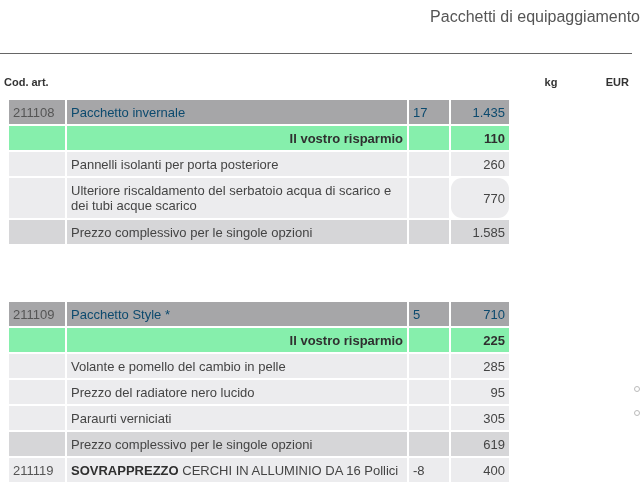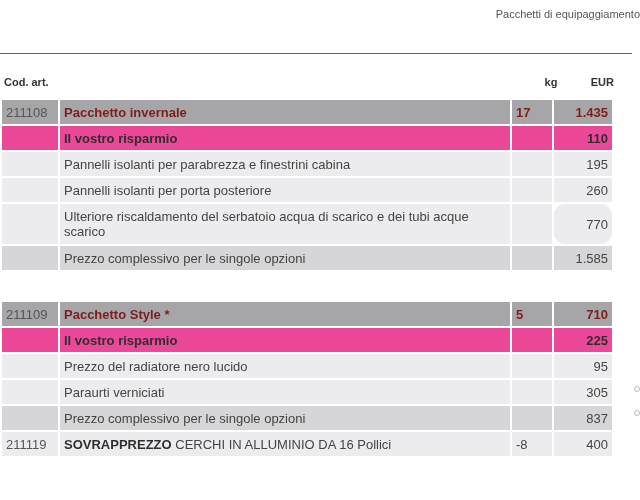--- a/index.html
+++ b/index.html
@@ -1,33 +1,33 @@
 <!DOCTYPE html>
 <html><head>
 <meta charset="utf-8">
 <style>
   html, body { margin:0; padding:0; background:#ffffff; }
   body { width:640px; height:500px; position:relative; overflow:hidden;
          font-family:"Liberation Sans", "DejaVu Sans", sans-serif; color:#444; }
-  .page-header { position:absolute; right:0; top:8px; font-size:11px; color:#555; white-space:nowrap; }
+  .page-header { position:absolute; right:0; top:8px; font-size:16px; color:#555; white-space:nowrap; }
   .rule { position:absolute; left:0; top:53px; width:632px; height:1px; background:#666; }
   .colhead { position:absolute; top:76px; left:0; width:632px; height:18px; font-size:11px; font-weight:bold; color:#333; }
   .colhead .c-code { position:absolute; left:4px; }
   .colhead .c-kg { position:absolute; left:530px; width:42px; text-align:center; }
-  .colhead .c-eur { position:absolute; right:18px;margin-left:36px; }
-  table { position:absolute; left:2px; border-collapse:separate; border-spacing:0 2px; width:610px; font-size:13px; table-layout:fixed; }
+  .colhead .c-eur { position:absolute; right:3px;margin-left:36px; }
+  table { position:absolute; left:9px; border-collapse:separate; border-spacing:0 2px; width:500px; font-size:13px; table-layout:fixed; }
   td { padding:3px 4px; height:18px; line-height:15px; vertical-align:middle; border-right:2px solid #ffffff; }
   td:last-child { border-right:none; }
   col.code { width:58px; }
   col.kg { width:42px; }
   col.eur { width:58px; }
   .code { color:#555; }
   tr.pkg td { background:#a6a6a8; }
-  tr.pkg td.desc, tr.pkg td.kg, tr.pkg td.eur { font-weight:bold; color:#7f1d1d; }
-  tr.save td { background:#ec4899; }
+  tr.pkg td.desc, tr.pkg td.kg, tr.pkg td.eur { font-weight:normal; color:#0c4a6e; }
+  tr.save td { background:#86efac;text-align:right; }
   tr.save td.desc, tr.save td.eur { font-weight:bold; color:#2f2f2f; }
   tr.item td { background:#ececee; }
   tr.total td { background:#d6d6d8; }
   tr.extra td { background:#ececee; }
   td.kg { }
   td.eur { text-align:right; }
   tr.tall td.eur { vertical-align:bottom; }
   .bold { font-weight:bold; color:#2f2f2f; }
   .edge-mark { position:absolute; right:0; width:4px; height:4px; border-radius:50%; border:1px solid #bbb; }
 </style>
@@ -58,26 +58,20 @@
     <td class="eur">1.435</td>
   </tr>
   <tr class="save">
     <td></td>
     <td class="desc">Il vostro risparmio</td>
     <td></td>
     <td class="eur">110</td>
   </tr>
   <tr class="item">
     <td></td>
-    <td>Pannelli isolanti per parabrezza e finestrini cabina</td>
-    <td></td>
-    <td class="eur">195</td>
-  </tr>
-  <tr class="item">
-    <td></td>
     <td>Pannelli isolanti per porta posteriore</td>
     <td></td>
     <td class="eur">260</td>
   </tr>
   <tr class="item tall">
     <td></td>
     <td style="height:34px;">Ulteriore riscaldamento del serbatoio acqua di scarico e dei tubi acque scarico</td>
     <td></td>
     <td class="eur" style="vertical-align:middle;border-radius:11px;">770</td>
   </tr>
@@ -105,35 +99,41 @@
     <td class="eur">710</td>
   </tr>
   <tr class="save">
     <td></td>
     <td class="desc">Il vostro risparmio</td>
     <td></td>
     <td class="eur">225</td>
   </tr>
   <tr class="item">
     <td></td>
+    <td>Volante e pomello del cambio in pelle</td>
+    <td></td>
+    <td class="eur">285</td>
+  </tr>
+  <tr class="item">
+    <td></td>
     <td>Prezzo del radiatore nero lucido</td>
     <td></td>
     <td class="eur">95</td>
   </tr>
   <tr class="item">
     <td></td>
     <td>Paraurti verniciati</td>
     <td></td>
     <td class="eur">305</td>
   </tr>
   <tr class="total">
     <td></td>
     <td>Prezzo complessivo per le singole opzioni</td>
     <td></td>
-    <td class="eur">837</td>
+    <td class="eur">619</td>
   </tr>
   <tr class="extra">
     <td class="code">211119</td>
     <td><span class="bold">SOVRAPPREZZO</span><span> CERCHI IN ALLUMINIO DA 16 Pollici</span></td>
     <td class="kg">-8</td>
     <td class="eur">400</td>
   </tr>
 </tbody>
   </table>
 

